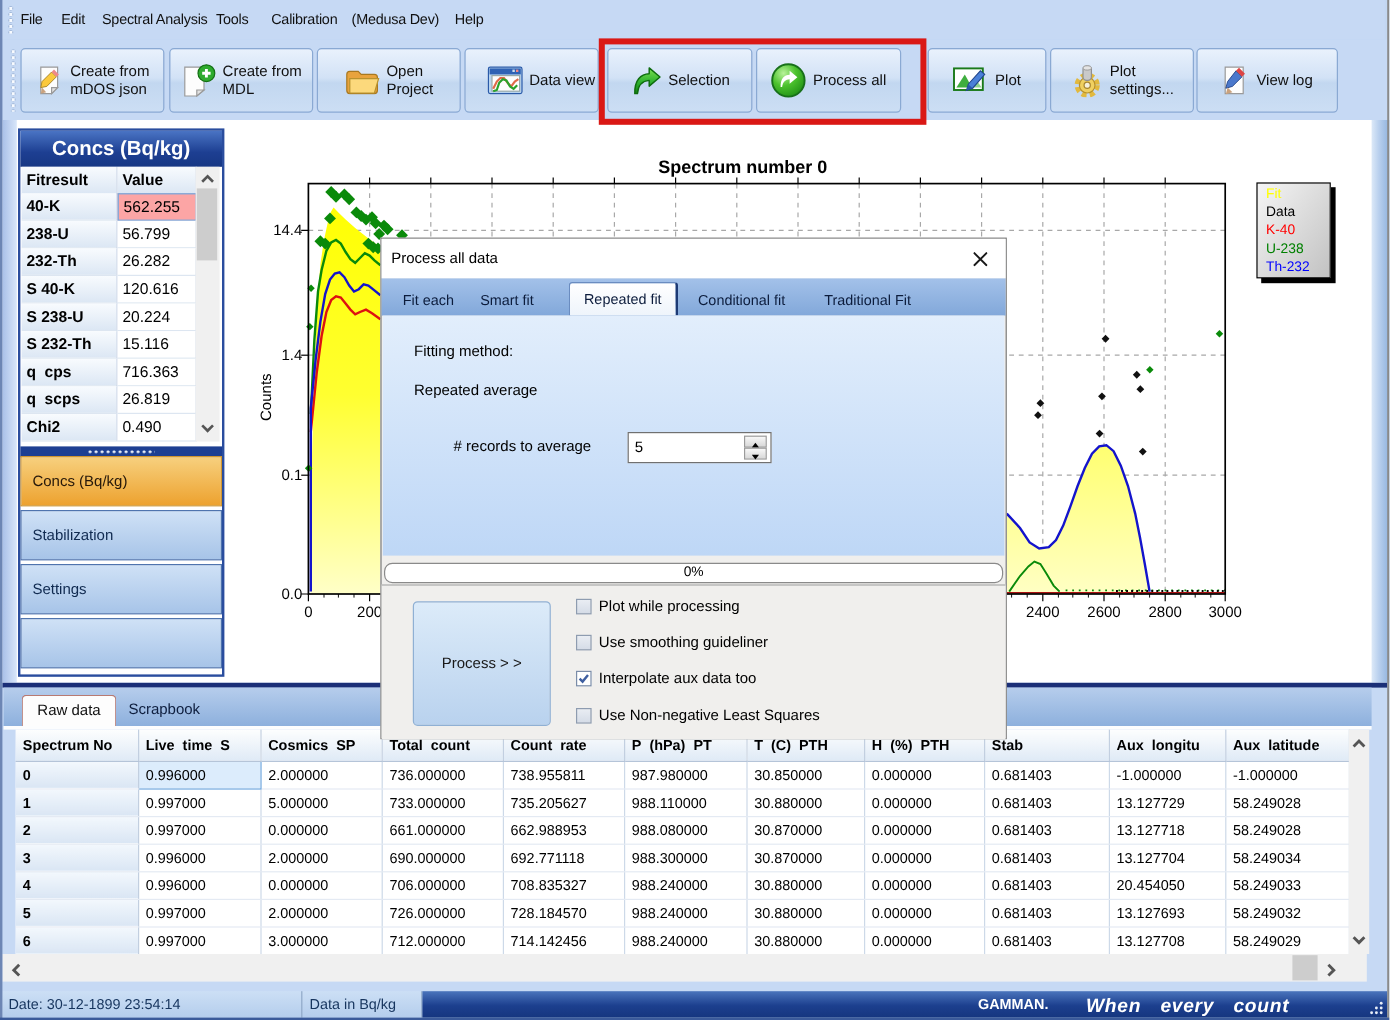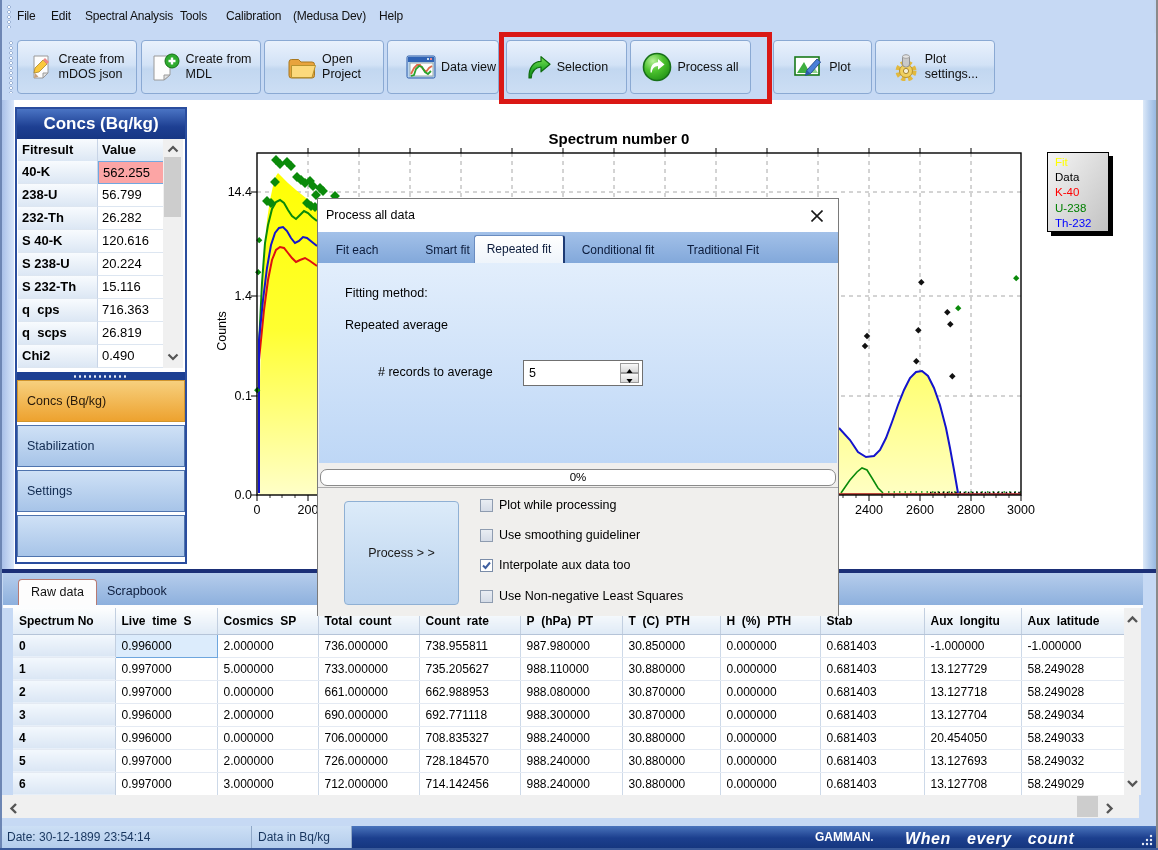--- a/index.html
+++ b/index.html
@@ -152,20 +152,29 @@
   </div>
   <div class="tbtn" style="left:873px;width:120px;">
     <svg class="ic" width="28" height="28" viewBox="0 0 28 28">
           <circle cx="14" cy="18" r="8" fill="none" stroke="#e2b93e" stroke-width="5" stroke-dasharray="3.9 2.6"></circle>
           <circle cx="14" cy="18" r="6.5" fill="#f0d060" stroke="#b8922e"></circle>
           <rect x="10.5" y="2" width="7" height="12" rx="3" fill="#c9c9c9" stroke="#909090"></rect>
           <ellipse cx="14" cy="3.6" rx="3.5" ry="1.8" fill="#e4e4e4" stroke="#9a9a9a" stroke-width="0.8"></ellipse>
           <circle cx="14" cy="18" r="2.6" fill="#f6f0da" stroke="#a8852e"></circle>
         </svg>
     <div>Plot<br>settings...</div>
+  </div>
+  <div class="tbtn" style="left:995px;width:118px;">
+    <svg class="ic" width="24" height="26" viewBox="0 0 24 26">
+          <path d="M3 2 h15 v22 h-15 z" fill="#fdfdfd" stroke="#9a9a9a"></path>
+          <path d="M12 5 l5 5 -8 8 -5.5 1.5 1.5 -5.5 z" fill="#4a78cc" stroke="#2a4a8c" stroke-width="0.8"></path>
+          <path d="M5 19 l-1.5 5.5 2-0.6 3.5-1 z" fill="#caa27e"></path>
+          <path d="M12 5 l2.5-2.5 5 5 -2.5 2.5 z" fill="#d44"></path>
+        </svg>
+    <div>View log</div>
   </div>
 </div>
 <div id="redbox"></div>
 <div id="main">
 <div id="rightstrip"></div>
 <div style="position:absolute;left:0;top:0;width:12px;height:469px;background:linear-gradient(90deg,#a9c0e8,#d8e6fa);"></div>
 <div id="lpanel">
   <div id="lphead">Concs (Bq/kg)</div>
   <div class="lrow" style="top:30px;">
           <div class="lc" style="font-size:13px;">Fitresult</div>
@@ -581,21 +590,21 @@
 <div style="position:absolute;right:0;top:0;width:2px;height:850px;background:#8a8a8a;"></div>
 <div style="position:absolute;left:0;bottom:0;width:1158px;height:2px;background:#3a5a9a;"></div>
 <div id="dialog">
   <div id="dtitle"><span style="padding-left:8px;">Process all data</span>
     <svg style="position:absolute;right:15px;top:11px;" width="12" height="12" viewBox="0 0 12 12">
           <path d="M0.5 0.5 L11.5 11.5 M11.5 0.5 L0.5 11.5" stroke="#1a1a1a" stroke-width="1.6" fill="none"></path>
         </svg>
   </div>
   <div id="dtabs">
     <div class="dtab" style="left:4px;width:70px;">Fit each</div>
-    <div class="dtab" style="left:94px;width:71px;">Smart fit</div>
+    <div class="dtab" style="left:69px;width:71px;">Smart fit</div>
     <div class="dtab active" style="left:156px;width:88px;">Repeated fit</div>
     <div class="dtab" style="left:248px;width:104px;">Conditional fit</div>
     <div class="dtab" style="left:356px;width:98px;">Traditional Fit</div>
   </div>
   <div id="dcontent"></div>
   <span style="position:absolute;left:27px;top:87px;">Fitting method:</span>
   <span style="position:absolute;left:27px;top:119px;">Repeated average</span>
   <span style="position:absolute;left:60px;top:166px;"># records to average</span>
   <div id="dspin">
     <span style="position:absolute;left:5px;top:5px;">5</span>

